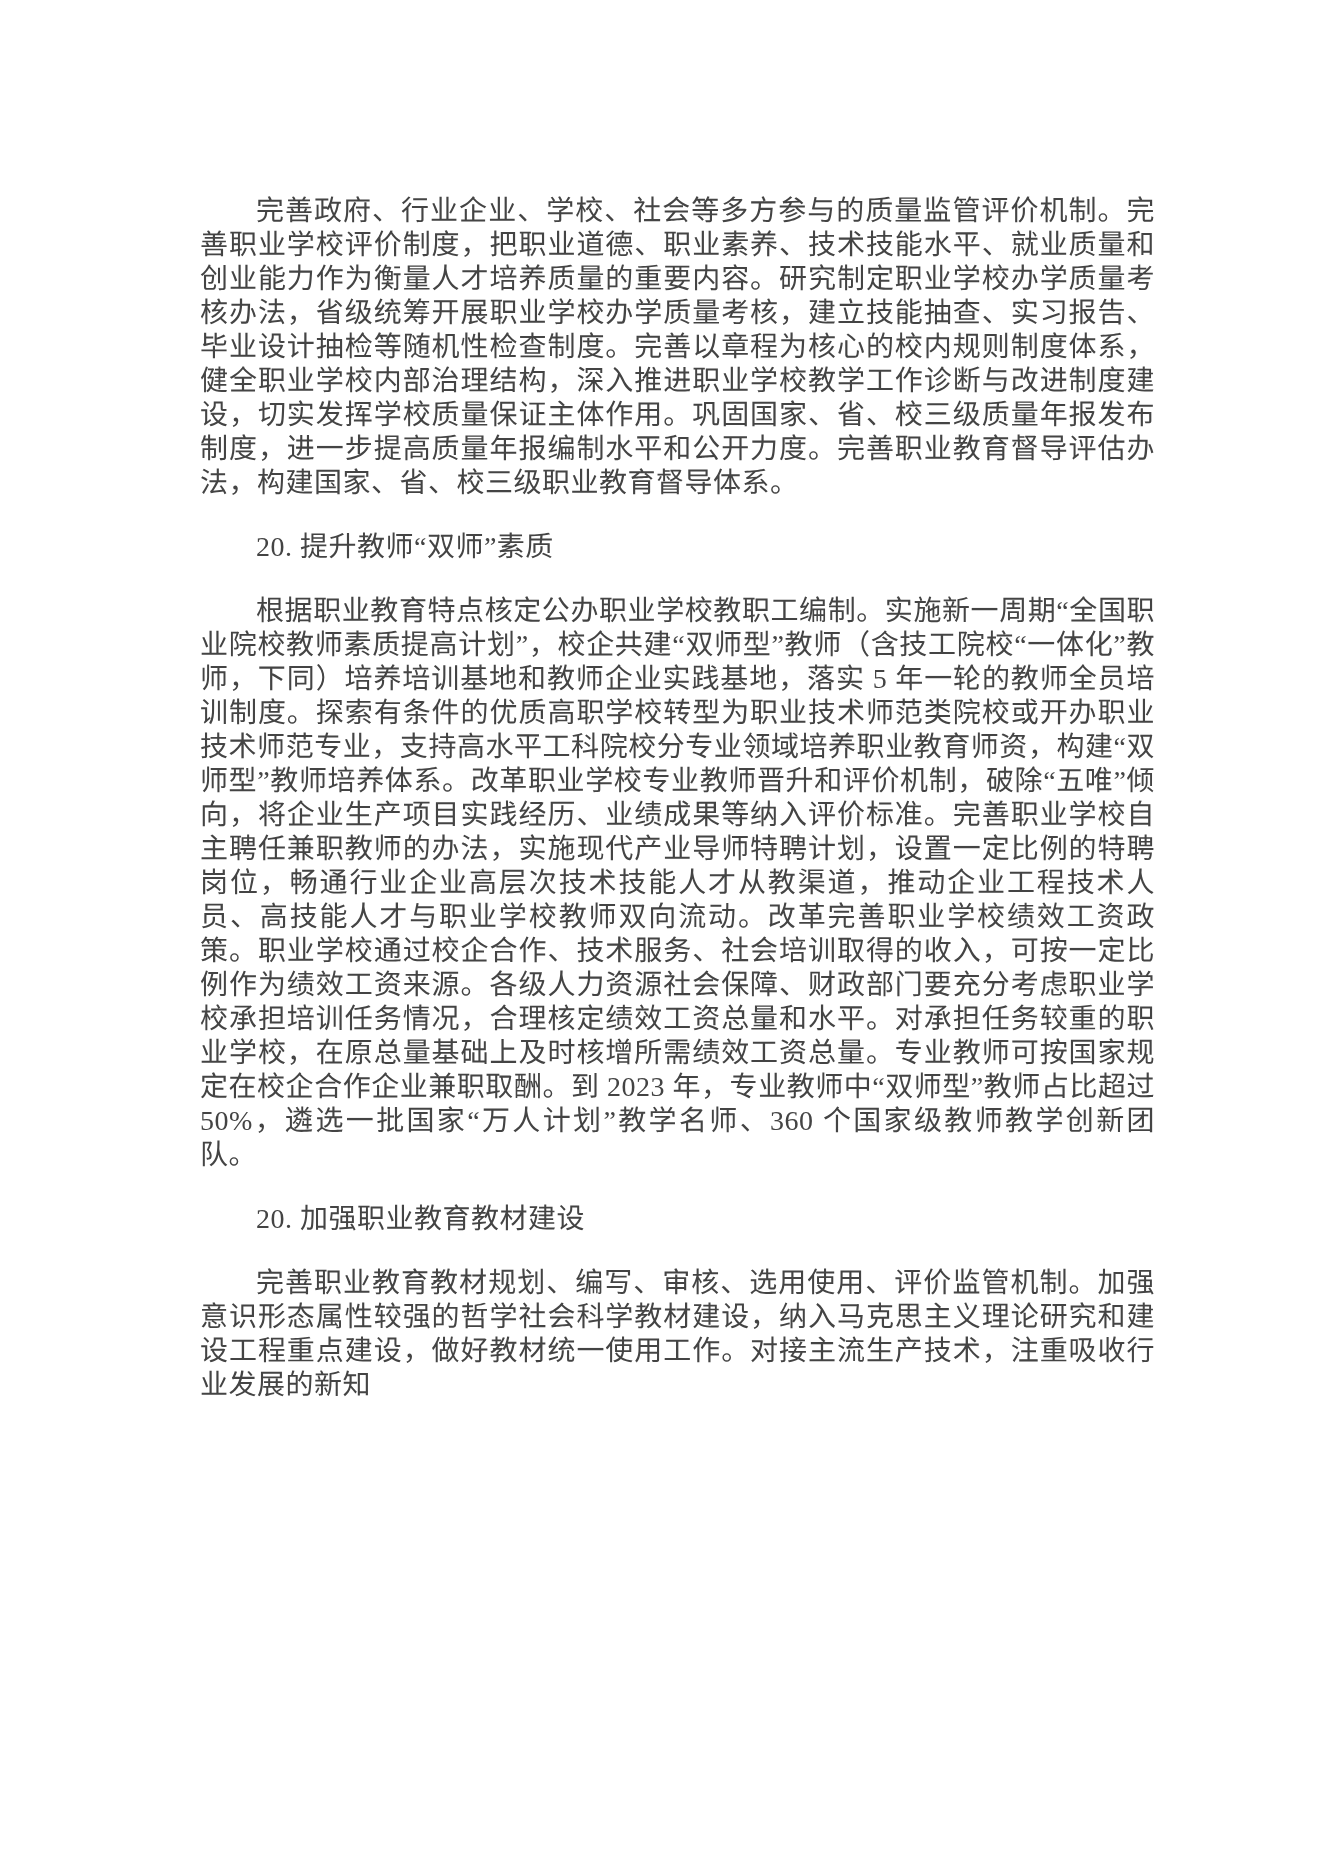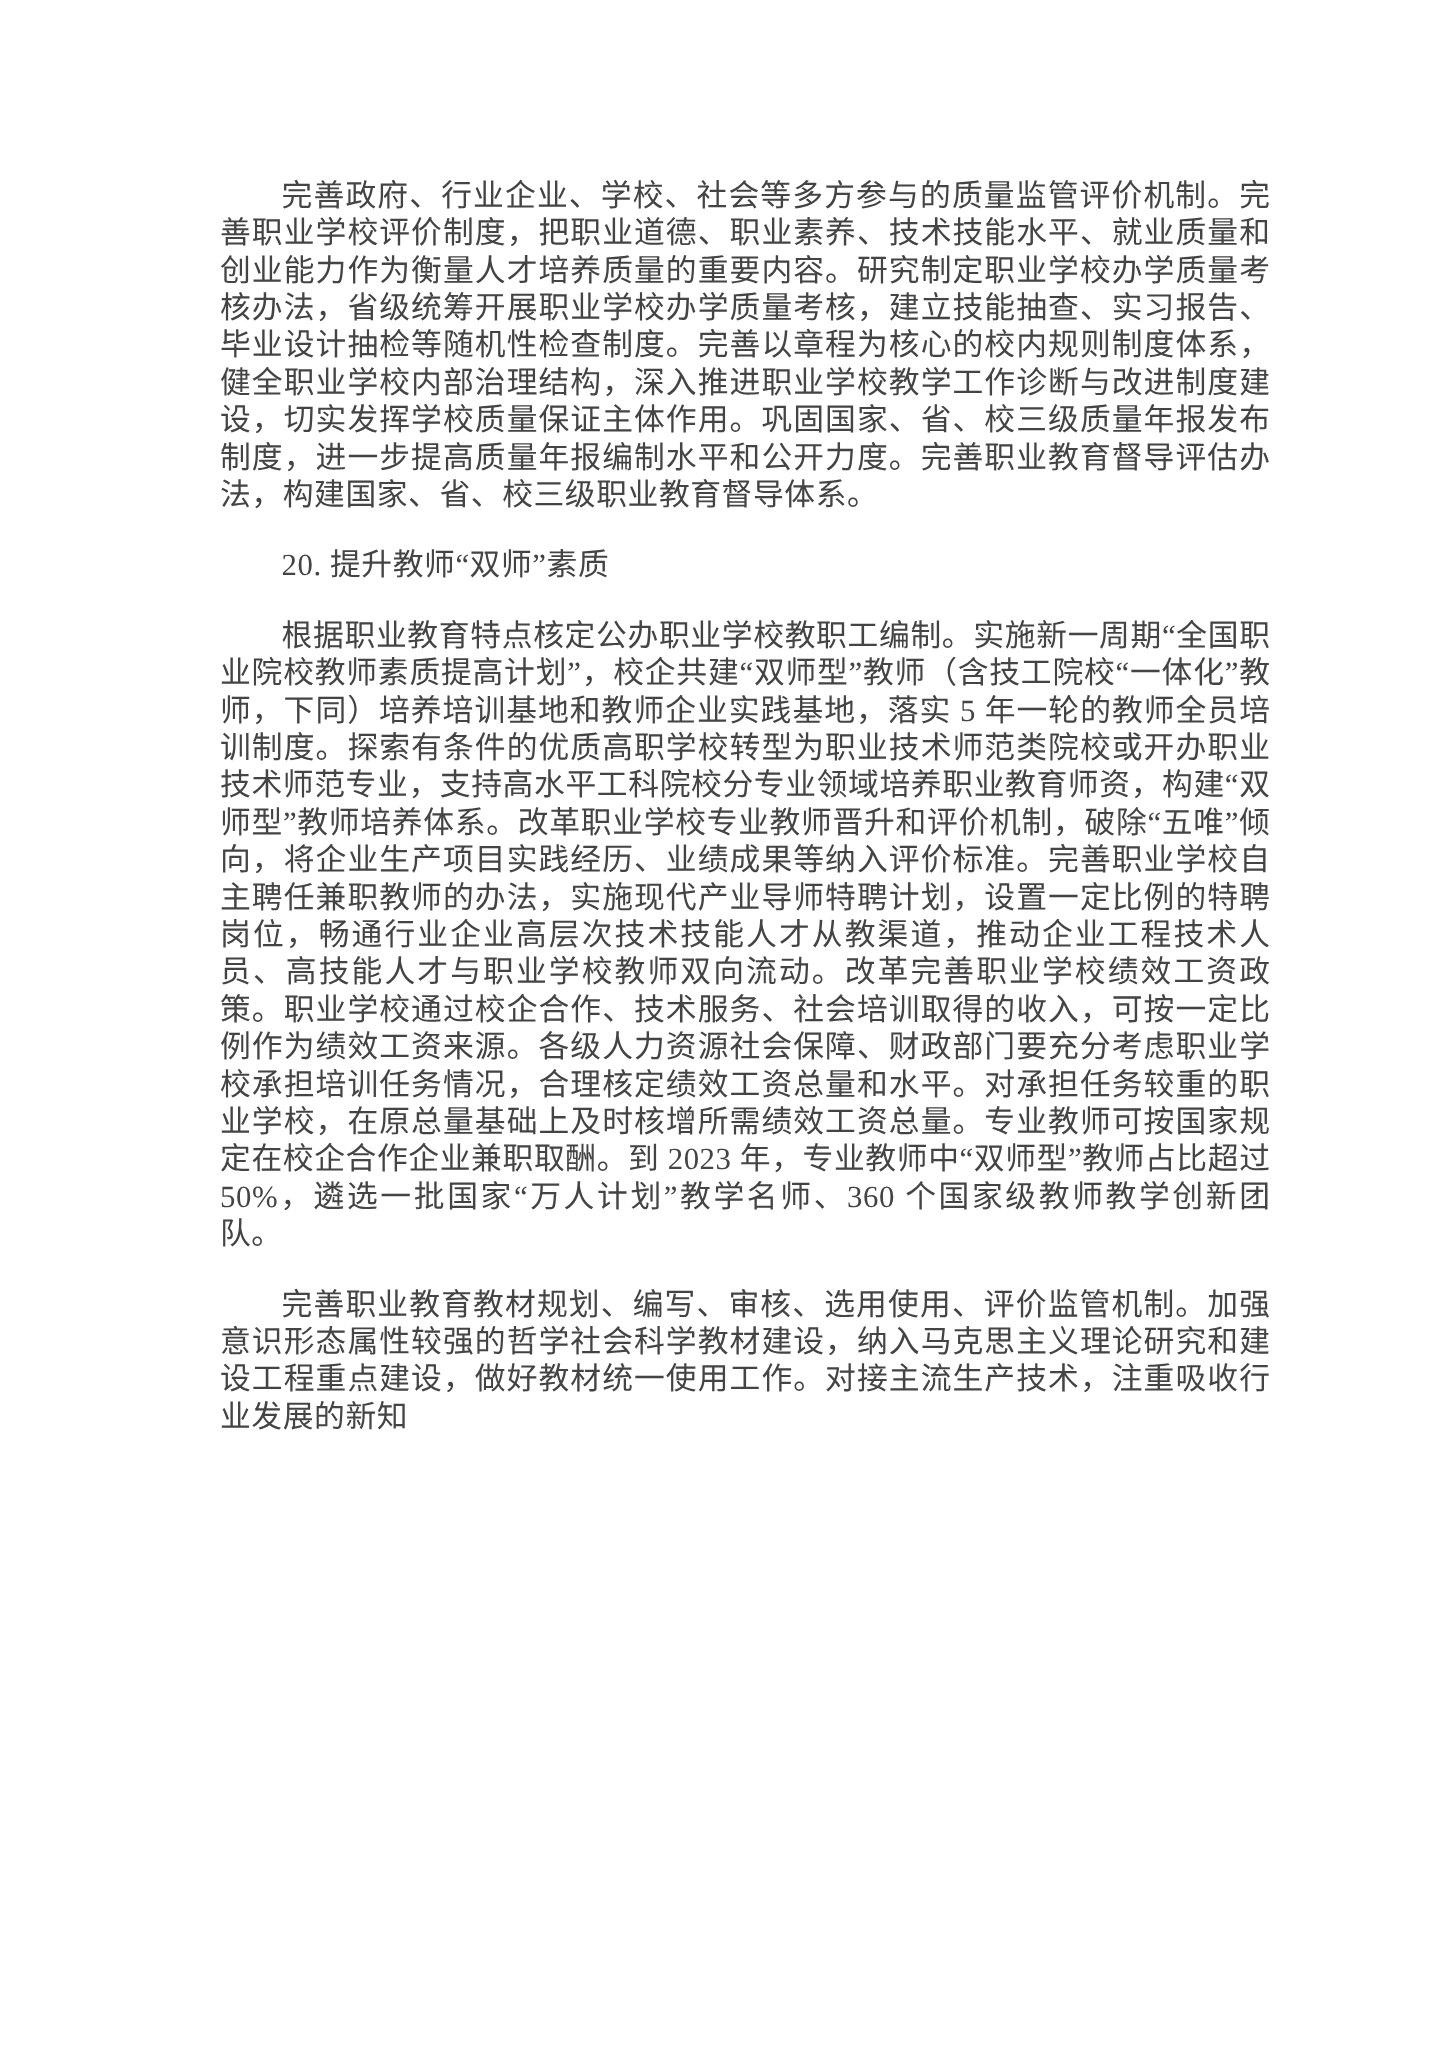--- a/index.html
+++ b/index.html
@@ -13,20 +13,21 @@
     height: 1871px;
     margin: 0 auto;
     background: #ffffff;
     box-sizing: border-box;
     padding: 162px 168px 0 200px;
     overflow: hidden;
     font-family: "Liberation Serif", "DejaVu Serif", serif;
   }
   .doc-body {
     width: 955px;
+    margin-top: 32px;
   }
   .block {
     font-size: 28px;
     line-height: 34px;
     color: #444444;
     letter-spacing: 0.5px;
     text-align: justify;
     text-indent: 56px;
     margin: 0 0 30px 0;
     word-break: break-all;
@@ -39,15 +40,16 @@
   }
 </style>
 </head>
 <body>
 
 <div class="page">
   <div class="doc-body">
     <p class="block paragraph">完善政府、行业企业、学校、社会等多方参与的质量监管评价机制。完善职业学校评价制度，把职业道德、职业素养、技术技能水平、就业质量和创业能力作为衡量人才培养质量的重要内容。研究制定职业学校办学质量考核办法，省级统筹开展职业学校办学质量考核，建立技能抽查、实习报告、毕业设计抽检等随机性检查制度。完善以章程为核心的校内规则制度体系，健全职业学校内部治理结构，深入推进职业学校教学工作诊断与改进制度建设，切实发挥学校质量保证主体作用。巩固国家、省、校三级质量年报发布制度，进一步提高质量年报编制水平和公开力度。完善职业教育督导评估办法，构建国家、省、校三级职业教育督导体系。</p>
     <p class="block heading">20. 提升教师“双师”素质</p>
     <p class="block paragraph">根据职业教育特点核定公办职业学校教职工编制。实施新一周期“全国职业院校教师素质提高计划”，校企共建“双师型”教师（含技工院校“一体化”教师，下同）培养培训基地和教师企业实践基地，落实 5 年一轮的教师全员培训制度。探索有条件的优质高职学校转型为职业技术师范类院校或开办职业技术师范专业，支持高水平工科院校分专业领域培养职业教育师资，构建“双师型”教师培养体系。改革职业学校专业教师晋升和评价机制，破除“五唯”倾向，将企业生产项目实践经历、业绩成果等纳入评价标准。完善职业学校自主聘任兼职教师的办法，实施现代产业导师特聘计划，设置一定比例的特聘岗位，畅通行业企业高层次技术技能人才从教渠道，推动企业工程技术人员、高技能人才与职业学校教师双向流动。改革完善职业学校绩效工资政策。职业学校通过校企合作、技术服务、社会培训取得的收入，可按一定比例作为绩效工资来源。各级人力资源社会保障、财政部门要充分考虑职业学校承担培训任务情况，合理核定绩效工资总量和水平。对承担任务较重的职业学校，在原总量基础上及时核增所需绩效工资总量。专业教师可按国家规定在校企合作企业兼职取酬。到 2023 年，专业教师中“双师型”教师占比超过 50%，遴选一批国家“万人计划”教学名师、360 个国家级教师教学创新团队。</p>
+    <p class="block heading">20. 加强职业教育教材建设</p>
     <p class="block paragraph">完善职业教育教材规划、编写、审核、选用使用、评价监管机制。加强意识形态属性较强的哲学社会科学教材建设，纳入马克思主义理论研究和建设工程重点建设，做好教材统一使用工作。对接主流生产技术，注重吸收行业发展的新知</p>
   </div>
 </div>
 
 </body></html>

